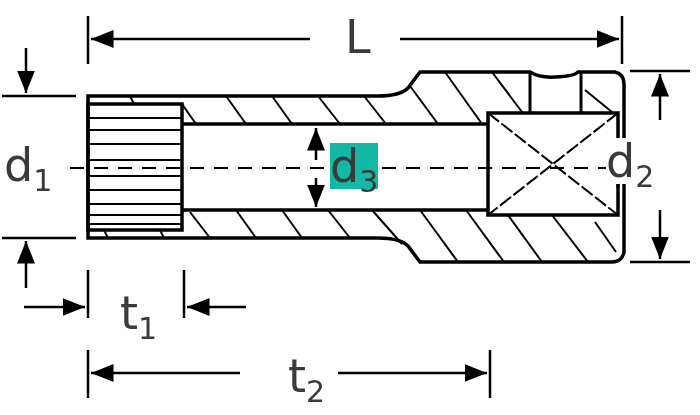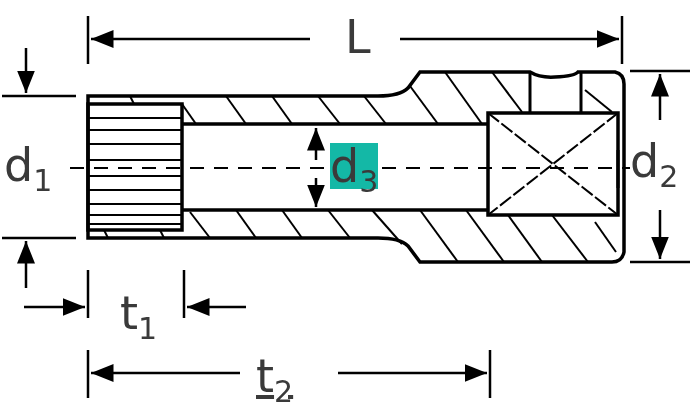--- a/index.html
+++ b/index.html
@@ -124,23 +124,23 @@
 </div>
 
 <div class="lbl main" style="left:4px; top:142px;">
   <span>d</span><span class="sub">1</span>
 </div>
 
 <div class="lbl main" style="left:330px; top:143px; background:#14b8a6;">
   <span>d</span><span class="sub">3</span>
 </div>
 
-<div class="lbl main" style="left:630px; top:138px; background:#fff;">
+<div class="lbl main" style="left:606px; top:138px; background:#fff;">
   <span>d</span><span class="sub">2</span>
 </div>
 
 <div class="lbl main" style="left:120px; top:290px;">
   <span>t</span><span class="sub">1</span>
 </div>
 
-<div class="lbl main" style="left:256px; top:353px;text-decoration:underline;">
+<div class="lbl main" style="left:288px; top:353px;">
   <span>t</span><span class="sub">2</span>
 </div>
 
 </body></html>

